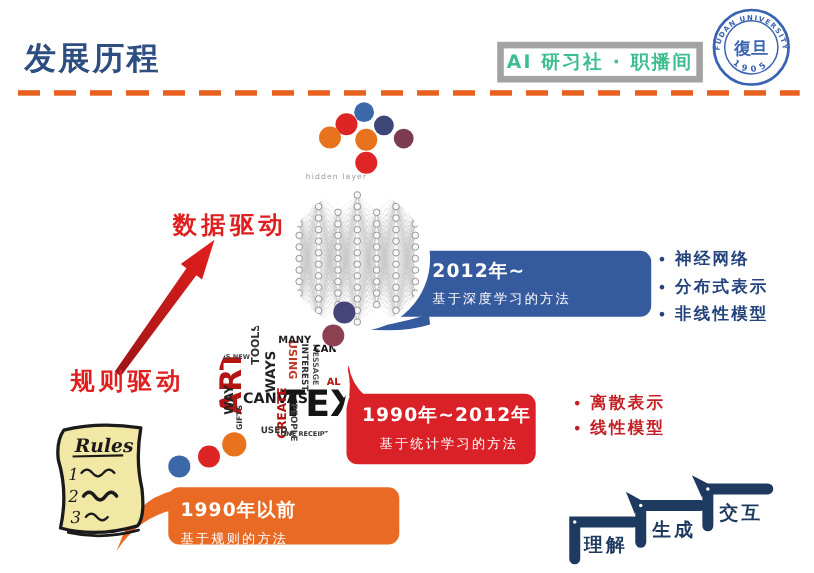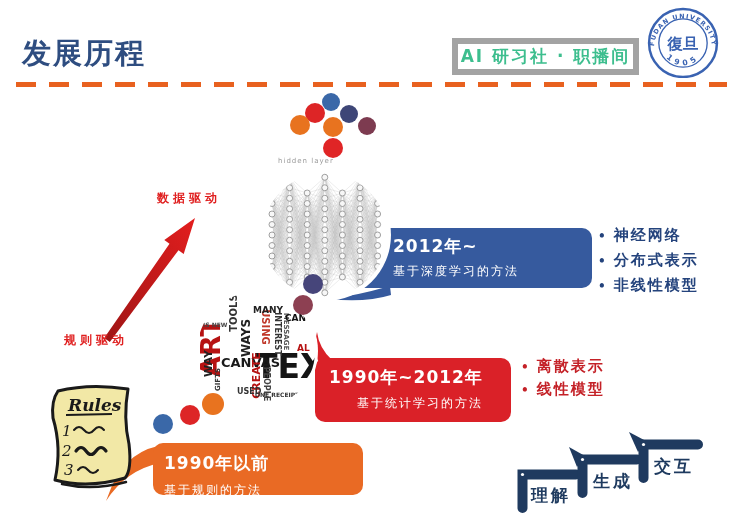--- a/index.html
+++ b/index.html
@@ -15,21 +15,21 @@
            border:6px solid #a3a3a3; color:#3DBE8E; font-size:17px; font-weight:bold;
            letter-spacing:2px; display:flex; align-items:center; justify-content:center; }
   .logo { position:absolute; left:647px; top:6px; width:72px; height:72px; }
 
   
   .era-box { position:absolute; border-radius:10px; color:#fff; }
   .era-period { font-weight:bold; font-size:17px; letter-spacing:1px; }
   .era-method { font-family:"DejaVu Serif", serif; font-size:12px; letter-spacing:2px; }
   .box-deep { left:345px; top:228px; width:247px; height:60px; background:#365A9E; padding:7px 0 0 48px; }
   .box-deep .era-method { margin-top:5px; }
-  .box-stat { left:315px; top:358px; width:196px; height:64px; background:#DA2128; padding:8px 0 0 14px; }
+  .box-stat { left:315px; top:358px; width:172px; height:64px; background:#DA2128; padding:8px 0 0 14px; }
   .box-stat .era-method { margin-top:6px;text-align:center; }
   .box-rules { left:153px; top:443px; width:210px; height:52px; background:#E96A24; padding:9px 0 0 11px; }
   .box-rules .era-method { margin-top:7px; }
   .tail { position:absolute; }
 
   
   .bullets { position:absolute; font-family:"DejaVu Serif", serif; font-weight:bold; }
   .bullets div { white-space:nowrap; }
   .bullets-deep { left:598px; top:223px; color:#24437C; font-size:15px; line-height:24px; letter-spacing:2px; }
   .bullets-stat { left:521px; top:355px; color:#C42127; font-size:15px; line-height:22px; letter-spacing:2px; }
@@ -41,21 +41,21 @@
   .wcloud-wrap { left:197px; top:292px; width:118px; height:118px; box-shadow:0 0 0 3px #fff; }
   .wc-word { position:absolute; white-space:nowrap; font-family:"DejaVu Sans", sans-serif; line-height:1; }
   .nn-caption { position:absolute; left:278px; top:157px; font-size:7px; color:#9a9a9a; letter-spacing:1px; z-index:3; }
 
   
   .dot { position:absolute; border-radius:50%; z-index:4; }
 
   
   .arrow-svg { position:absolute; left:95px; top:198px; z-index:2; }
   .drive-label { position:absolute; color:#E02020; font-family:"DejaVu Serif", serif; font-weight:bold;
-                 font-size:12px; letter-spacing:4px; z-index:2; }
+                 font-size:22px; letter-spacing:4px; z-index:2; }
   .label-data { left:157px; top:190px; }
   .label-rule { left:64px; top:332px; }
 
   
   .notepad { position:absolute; left:38px; top:378px; z-index:2; }
 
   
   .stairs-svg { position:absolute; left:505px; top:425px; }
   .stair-label { position:absolute; font-family:"DejaVu Serif", serif; font-weight:bold;
                  color:#1E3A5F; font-size:17px; letter-spacing:3px; }

